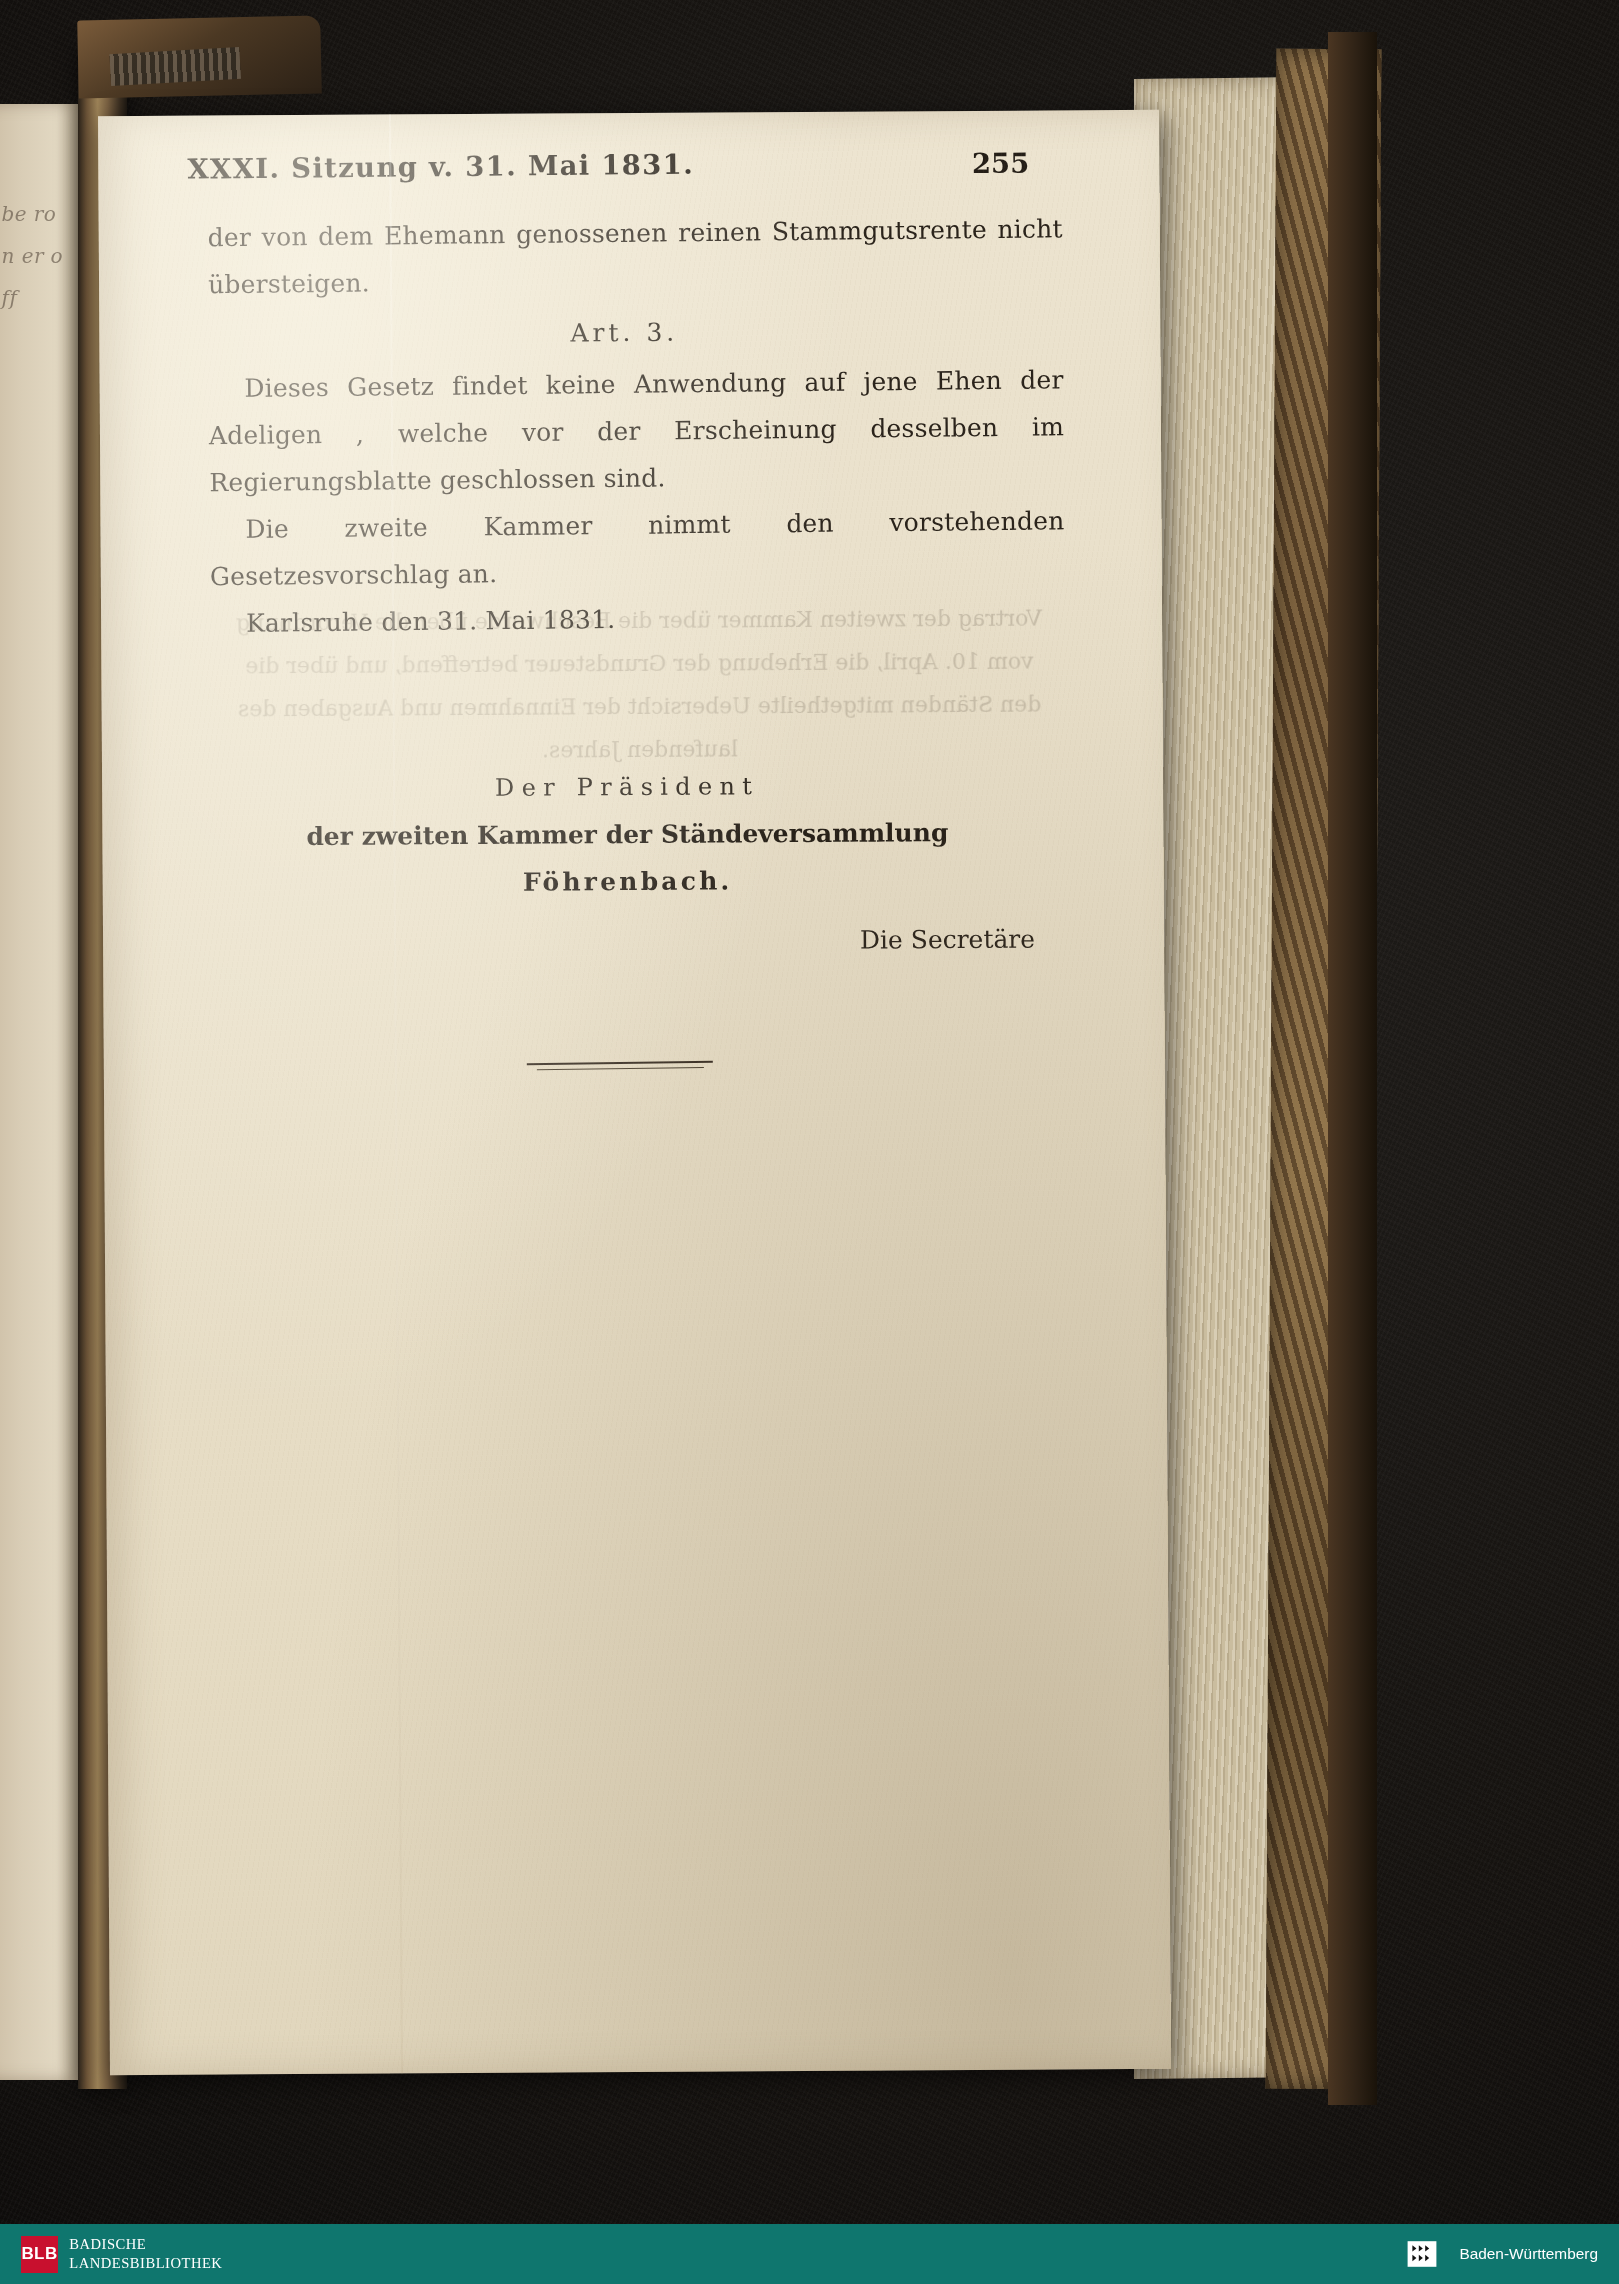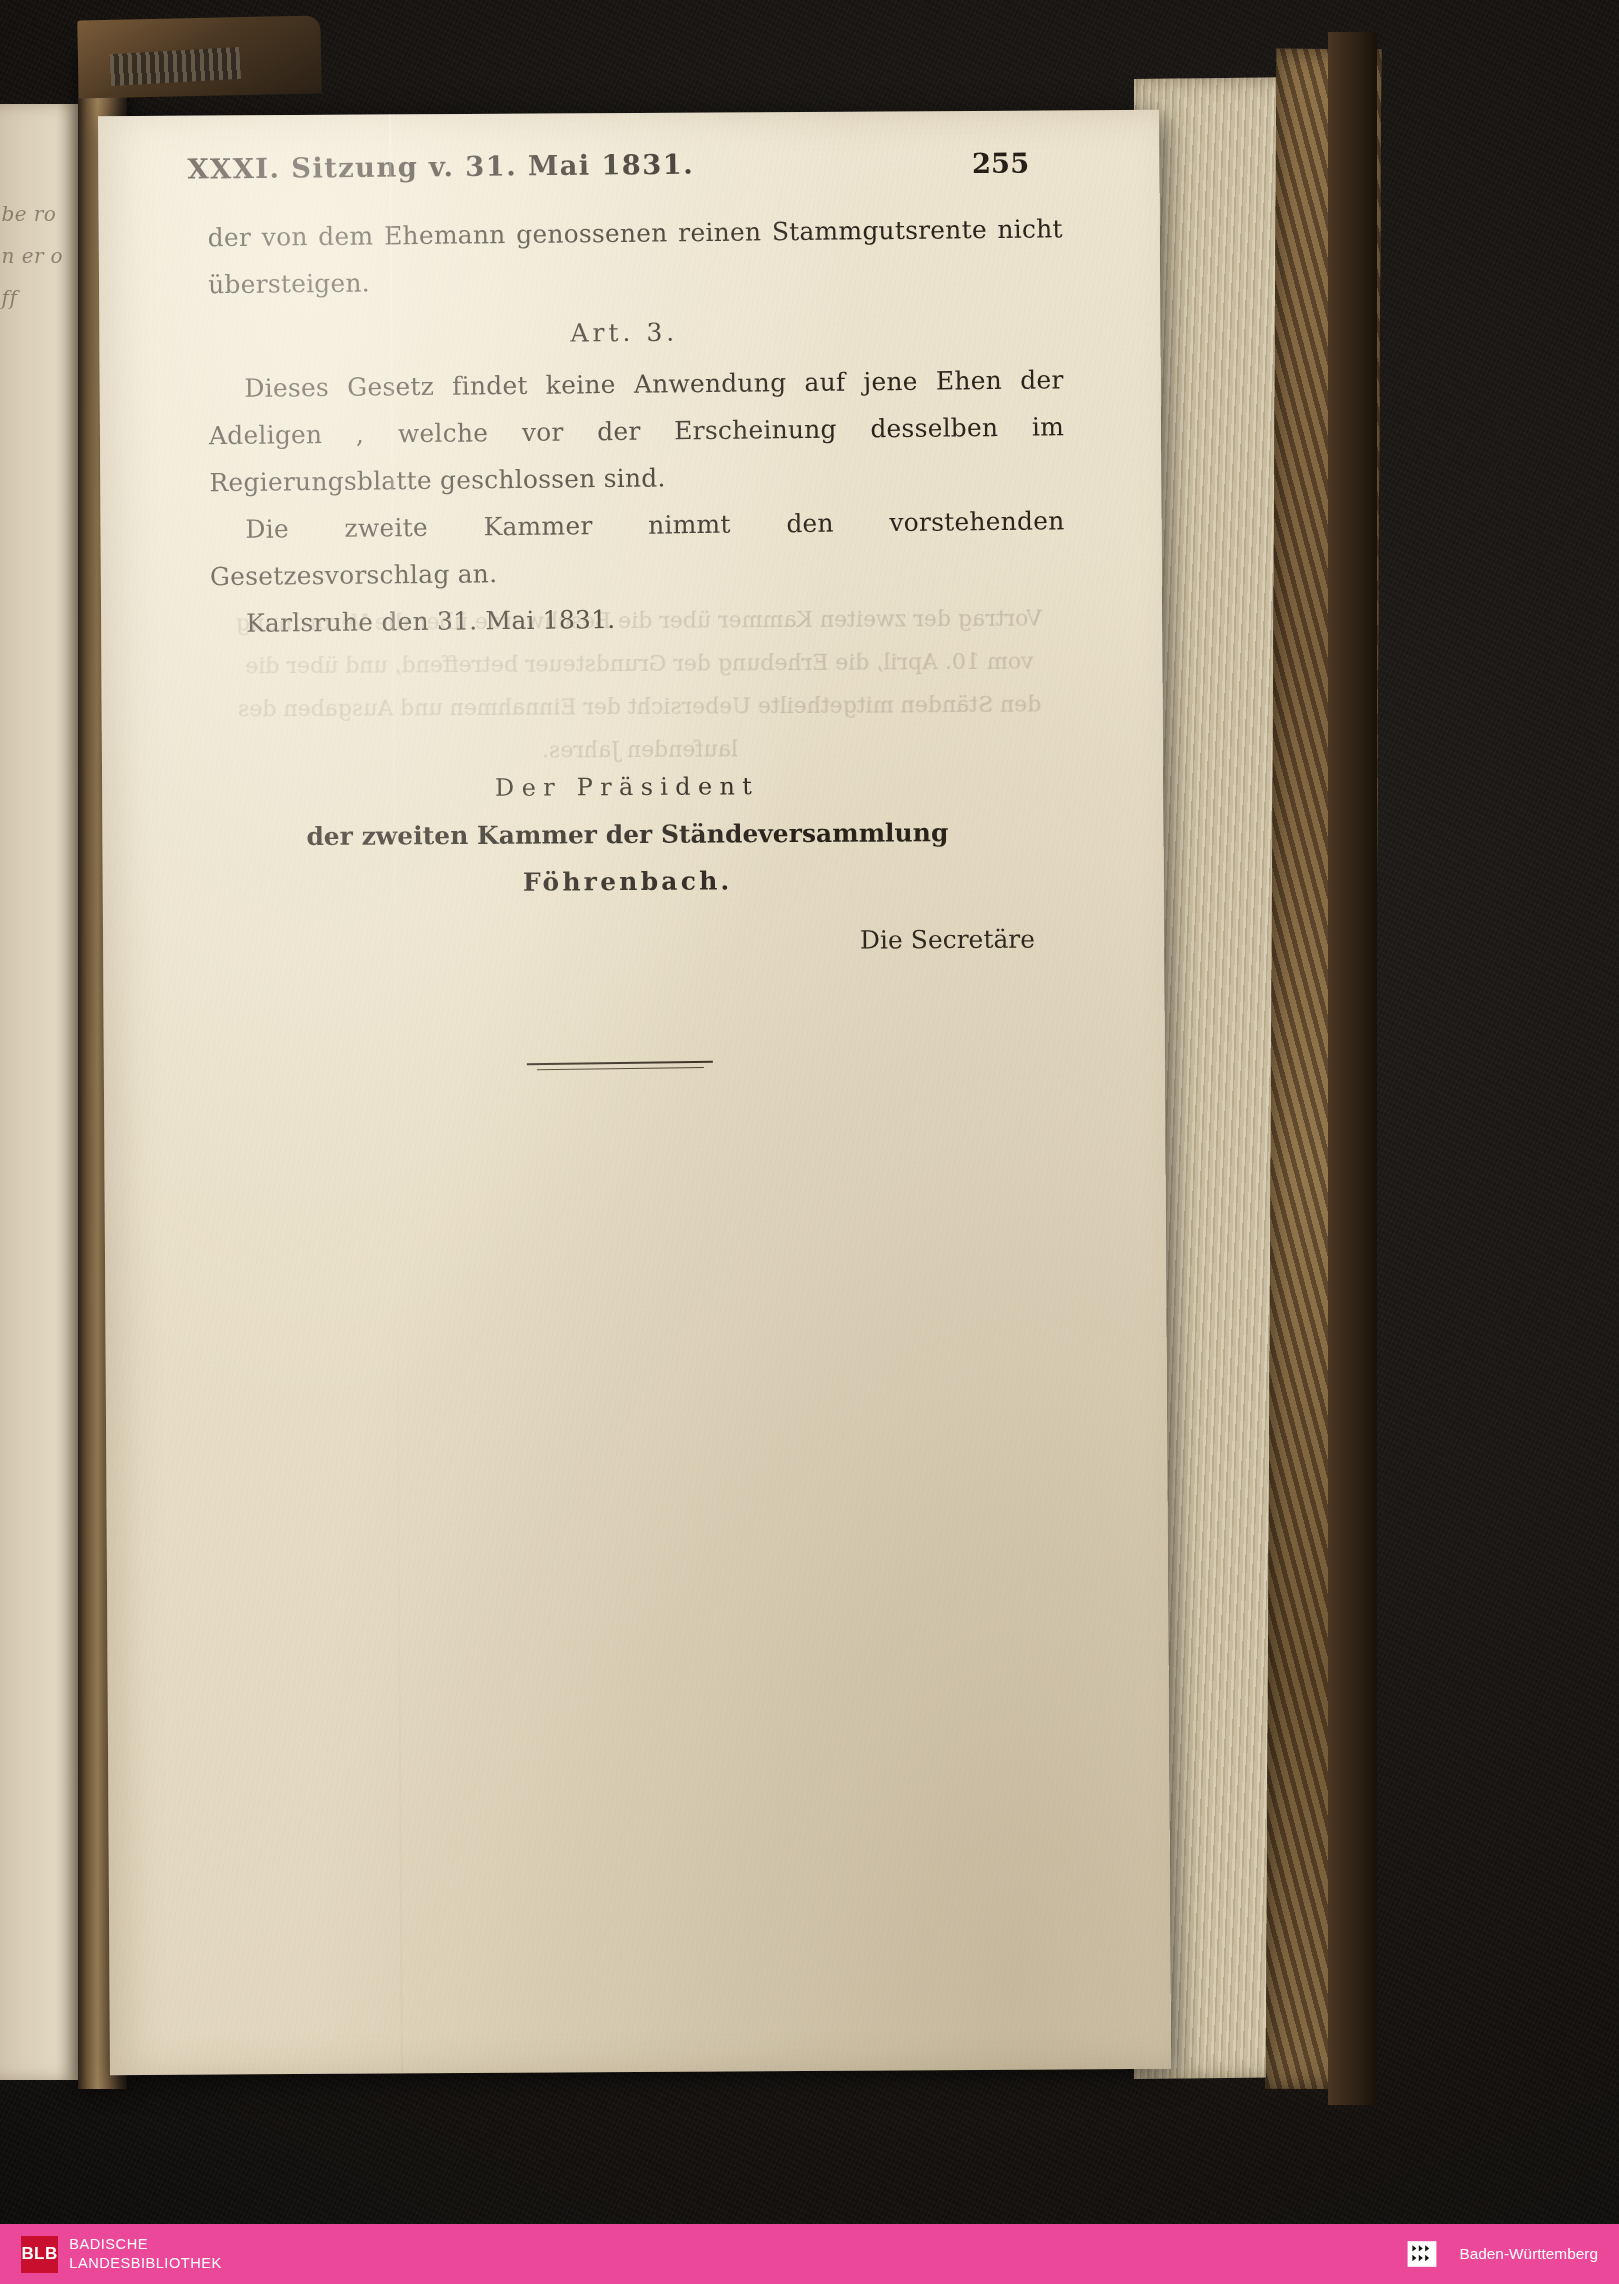--- a/index.html
+++ b/index.html
@@ -286,21 +286,21 @@
     border-top: 1.6px solid #4a4031;
   }
 
   
   .footer {
     position: absolute;
     left: 0;
     bottom: 0;
     width: 1619px;
     height: 60px;
-    background: #ec4899;
+    background: #0f766e;
     display: flex;
     align-items: center;
     justify-content: space-between;
     padding: 0 21px;
     box-sizing: border-box;
   }
   .footer-left { display: flex; align-items: center; gap: 11.3px; }
   .blb-logo {
     width: 37px; height: 37px;
     background: #c8102e;
@@ -308,21 +308,21 @@
     font-family: "Liberation Sans", sans-serif;
     font-size: 17px;
     font-weight: bold;
     display: flex;
     align-items: center;
     justify-content: center;
     letter-spacing: 0.4px;
   }
   .blb-text {
     color: #ffffff;
-    font-family: Liberation Sans, sans-serif;
+    font-family: Liberation Serif, serif;
     font-size: 14.6px;
     line-height: 18.6px;
     letter-spacing: 0.5px;
   }
   .footer-right { display: flex; align-items: center; gap: 19px; }
   .bw-text {
     color: #ffffff;
     font-family: "Liberation Sans", sans-serif;
     font-size: 15.4px;
   }

